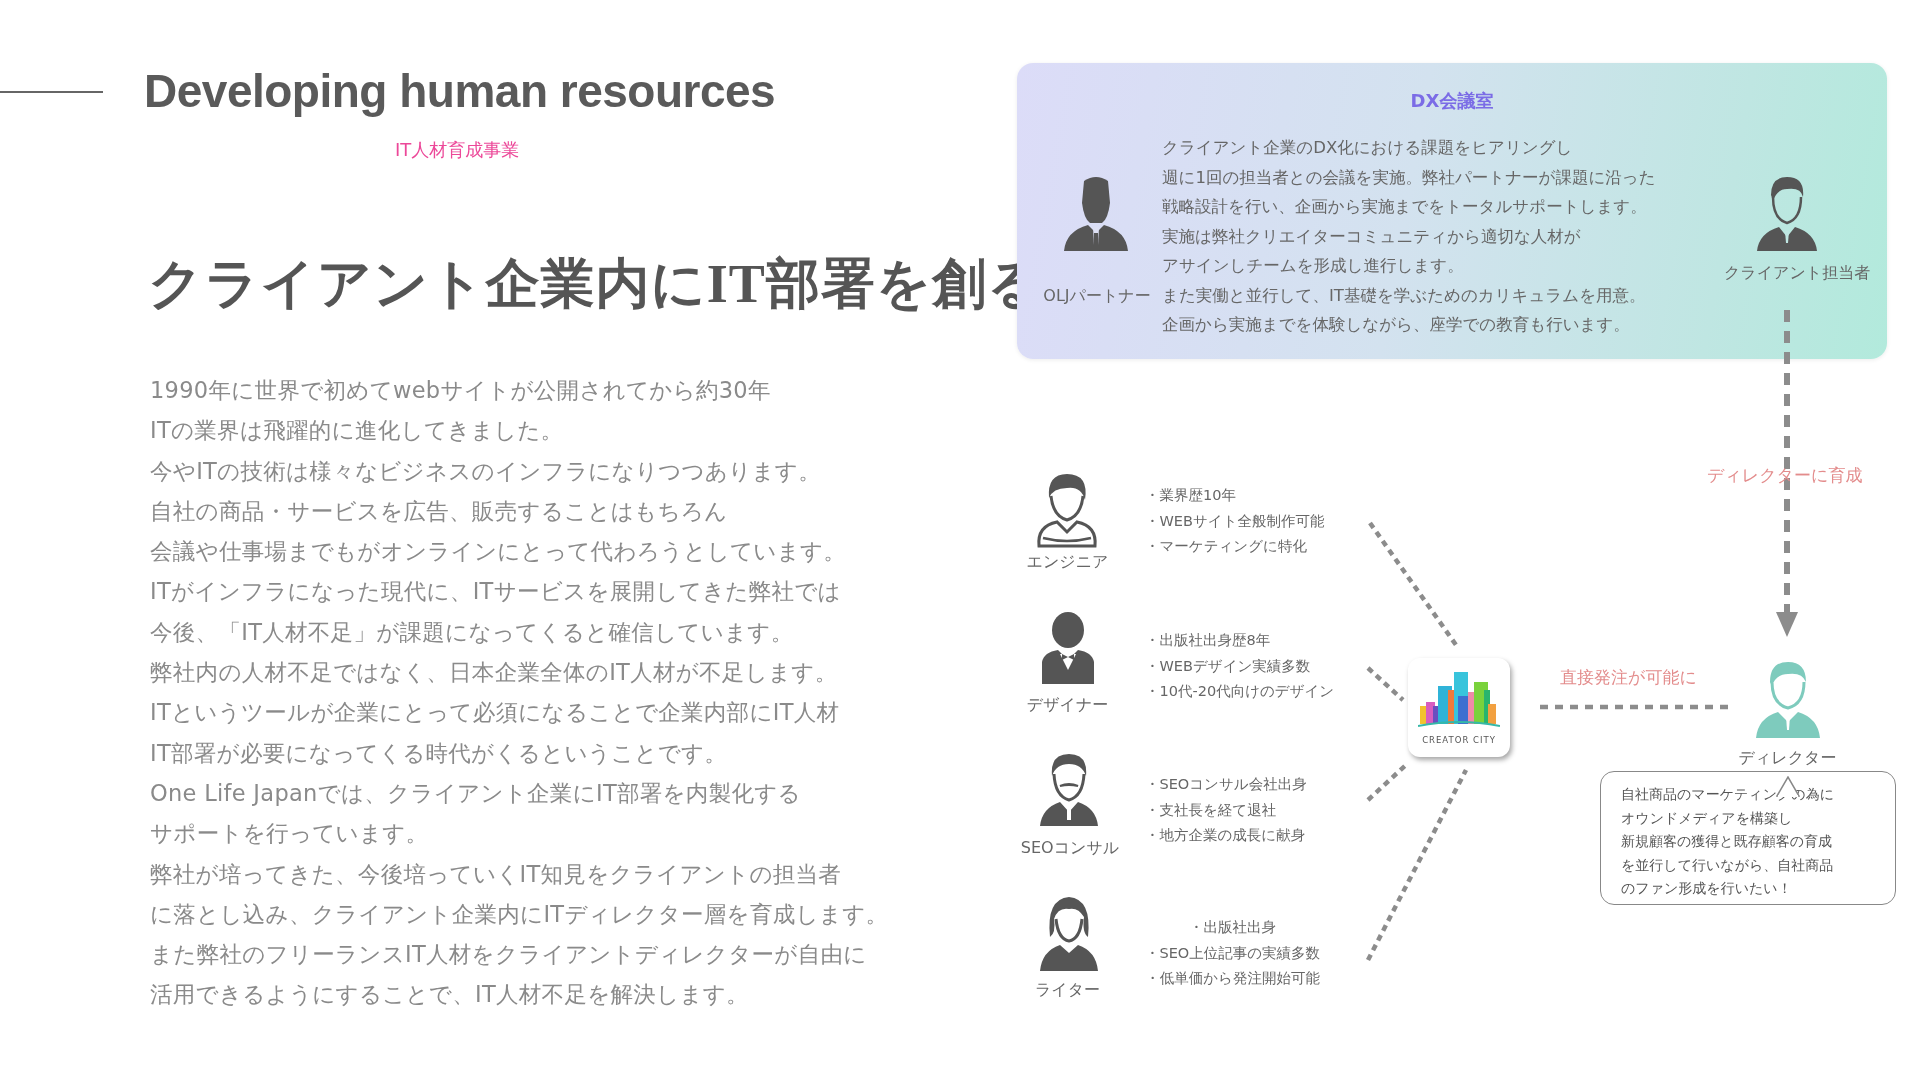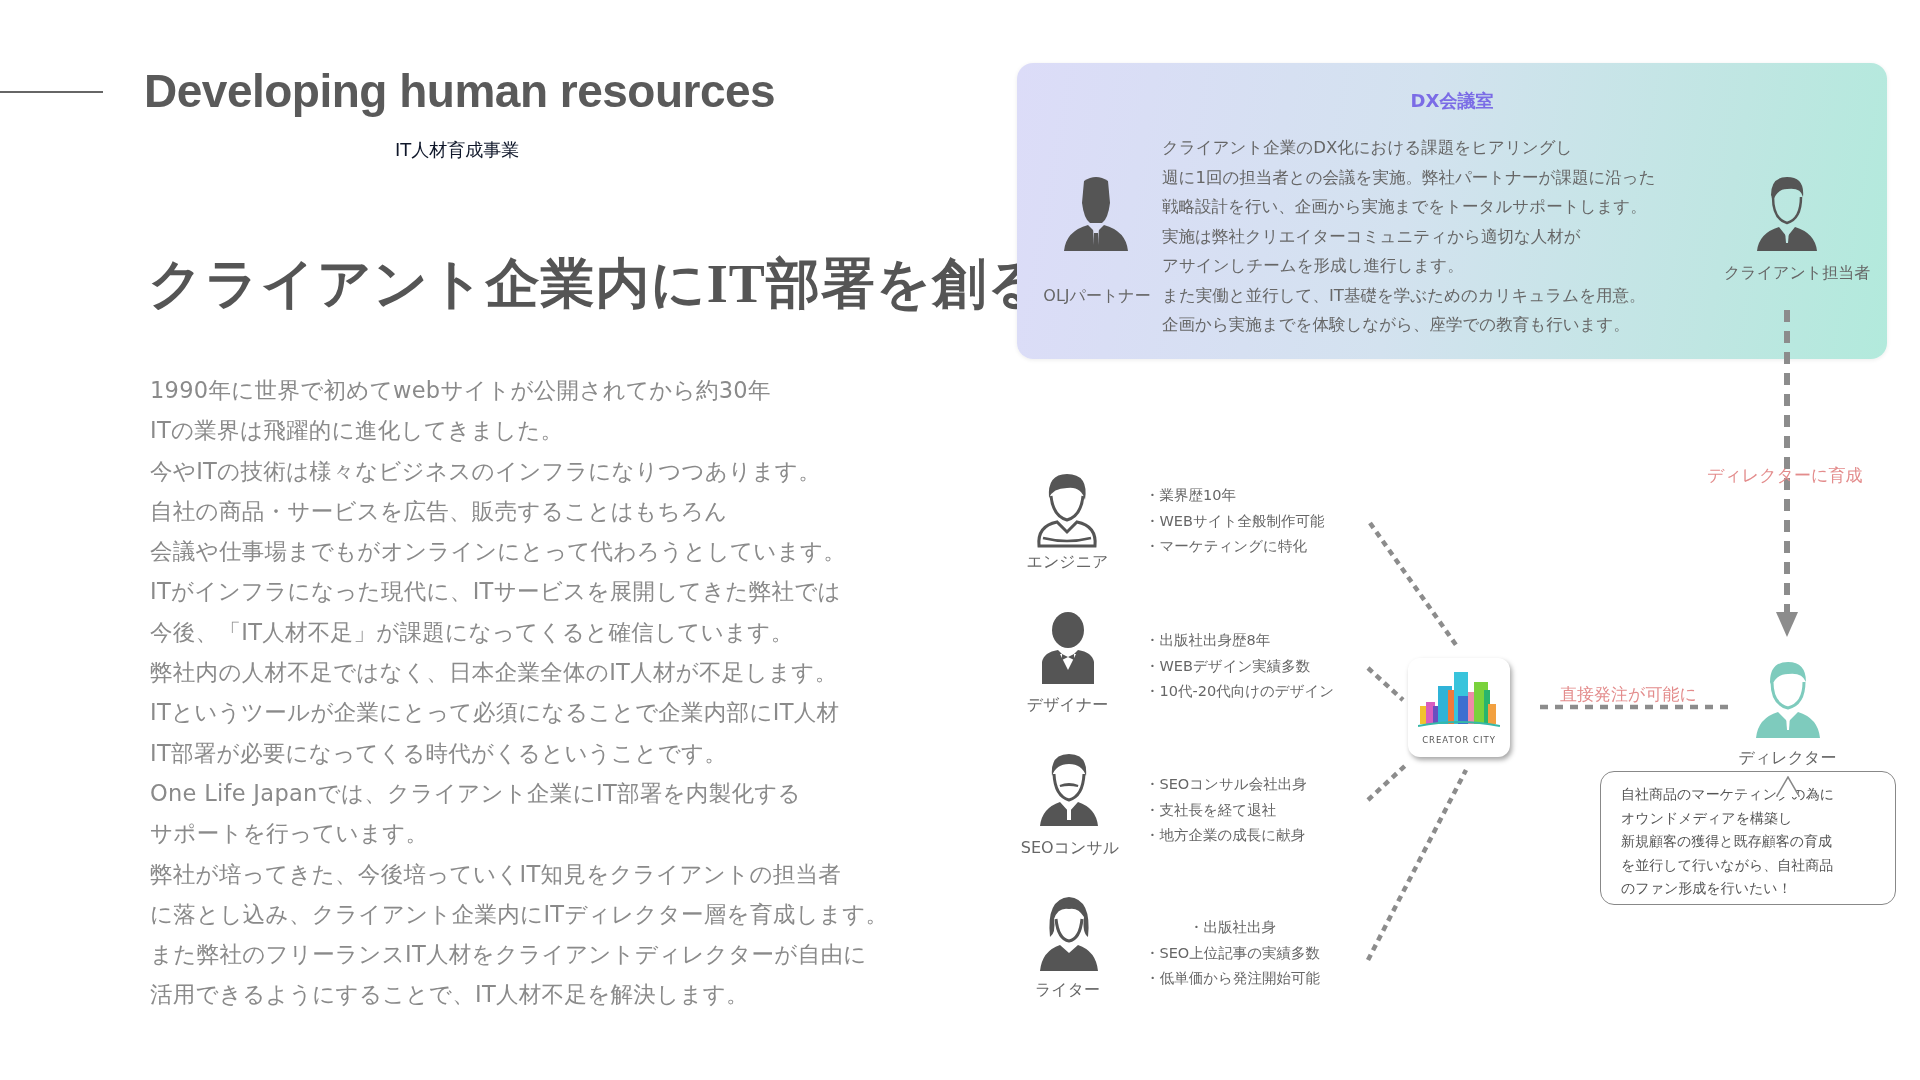--- a/index.html
+++ b/index.html
@@ -2,21 +2,21 @@
 <html><head>
 <meta charset="utf-8">
 <style>
   html,body{margin:0;padding:0;}
   body{width:1920px;height:1080px;position:relative;background:#ffffff;overflow:hidden;
        font-family:"DejaVu Sans","Liberation Sans",sans-serif;color:#555;}
   .abs{position:absolute;}
   .deco-line{left:0;top:91px;width:103px;height:2px;background:#666;}
   .main-title{left:144px;top:64px;font-family:"Liberation Sans",sans-serif;font-weight:bold;
        font-size:46px;color:#5a5a5a;letter-spacing:-0.5px;white-space:nowrap;}
-  .sub-title{left:395px;top:138px;font-size:18px;color:#0f172a;white-space:nowrap;}
+  .sub-title{left:395px;top:138px;font-size:18px;color:#ec4899;white-space:nowrap;}
   .heading{left:148px;top:248px;font-size:54px;font-weight:bold;color:#555;white-space:nowrap;letter-spacing:1px;font-family:Liberation Serif, serif;}
   .body-text{left:150px;top:370px;width:760px;}
   .body-text .ln{font-size:22.5px;color:#8a8a8a;height:40.3px;line-height:40.3px;white-space:nowrap;letter-spacing:0.3px;}
   .dx-box{left:1017px;top:63px;width:870px;height:296px;border-radius:16px;
        background:linear-gradient(100deg,#dcdcf8 0%,#d3e2ef 45%,#bfe6e2 80%,#b2eadc 100%);
        box-shadow:0 1px 4px rgba(0,0,0,0.08);}
   .dx-title{left:0;width:100%;top:26px;text-align:center;font-size:18px;font-weight:bold;color:#7b6ce6;}
   .dx-desc{left:145px;width:590px;top:70px;text-align:left;}
   .dx-desc .ln{font-size:16.5px;color:#666;line-height:29.5px;white-space:nowrap;}
   .person-label{font-size:16px;color:#666;white-space:nowrap;text-align:center;}
@@ -91,21 +91,21 @@
 
   <line x1="1370" y1="523" x2="1456" y2="645" stroke="#8c8c8c" stroke-width="4.5" stroke-dasharray="6,5"></line>
   <line x1="1368" y1="668" x2="1403" y2="700" stroke="#8c8c8c" stroke-width="4.5" stroke-dasharray="6,5"></line>
   <line x1="1368" y1="800" x2="1408" y2="763" stroke="#8c8c8c" stroke-width="4.5" stroke-dasharray="6,5"></line>
   <line x1="1368" y1="960" x2="1466" y2="770" stroke="#8c8c8c" stroke-width="4.5" stroke-dasharray="6,5"></line>
 
   <line x1="1540" y1="707" x2="1728" y2="707" stroke="#8c8c8c" stroke-width="4.5" stroke-dasharray="8,7"></line>
 </svg>
 
 <div class="abs pink" style="left:1707px;top:464px;">ディレクターに育成</div>
-<div class="abs pink" style="left:1560px;top:666px;margin-top:17px;">直接発注が可能に</div>
+<div class="abs pink" style="left:1560px;top:666px;">直接発注が可能に</div>
 
 <svg class="abs" style="left:1035px;top:470px;" width="65" height="80" viewBox="0 0 65 80">
   <path d="M14 28 Q12 4 32 4 Q54 4 50 30 Q46 16 32 18 Q18 18 14 28 Z" fill="#555"></path>
   <path d="M16 26 Q18 46 32 50 Q46 46 48 26" fill="none" stroke="#555" stroke-width="3"></path>
   <path d="M4 76 Q2 56 22 52 L32 62 L42 52 Q62 56 60 76 Z" fill="none" stroke="#555" stroke-width="3"></path>
   <path d="M8 68 Q32 74 56 68" fill="none" stroke="#555" stroke-width="2.5"></path>
 </svg>
 <div class="abs person-label" style="left:1010px;width:115px;top:552px;">エンジニア</div>
 <div class="abs bullets" style="left:1145px;top:483px;">
   <div class="ln">・業界歴10年</div>

